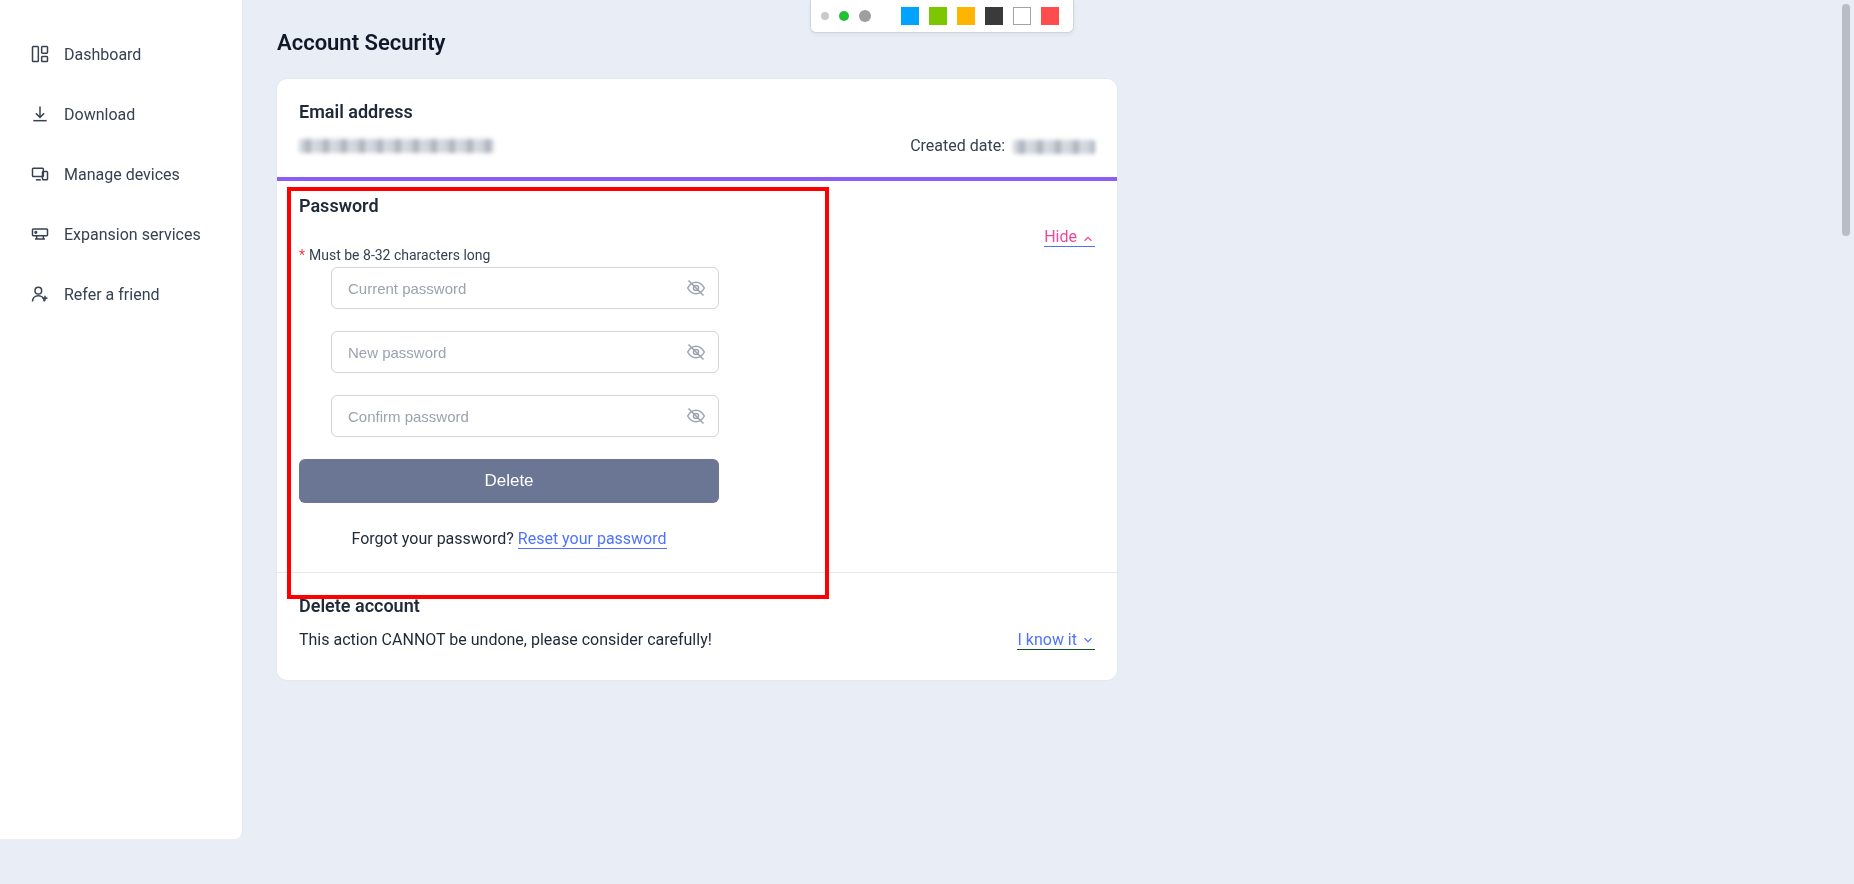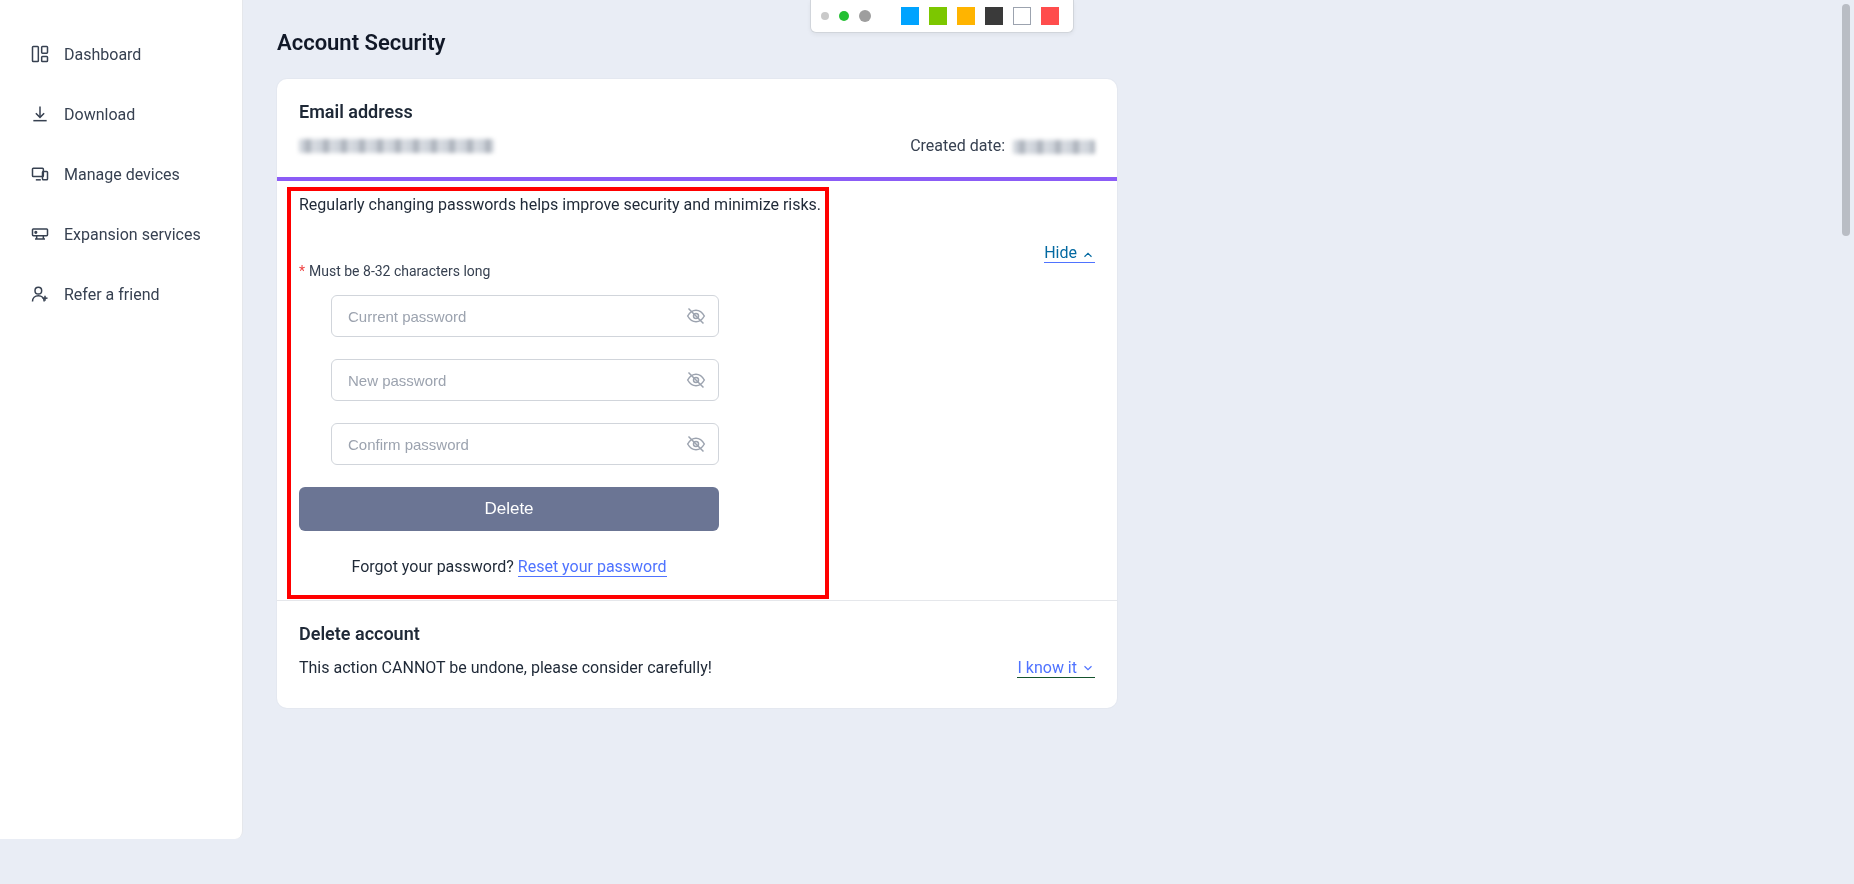--- a/index.html
+++ b/index.html
@@ -104,32 +104,32 @@
   }
   .pw-head {
     display: flex;
     justify-content: space-between;
     align-items: flex-start;
   }
   .pw-left { flex: 1; }
   .pw-title { font-size: 18px; font-weight: 600; margin-bottom: 10px; }
   .pw-desc { font-size: 16px; color: #1f2937; margin-bottom: 26px; }
   .hide-link {
-    color: #0369a1;
+    color: #ec4899;
     font-size: 16px;
     display: inline-flex;
     align-items: flex-end;
     gap: 4px;
     border-bottom: 1px solid #4f73ff;
     cursor: pointer;
-    margin-top: 48px;
+    margin-top: 32px;
   }
   .hide-link svg { width: 14px; height: 14px; stroke: currentColor; fill: none; stroke-width: 2; }
 
-  .hint { font-size: 14px; color: #374151; margin-bottom: 16px; }
+  .hint { font-size: 14px; color: #374151; margin-bottom: 4px; }
   .hint .star { color: #ef4444; margin-right: 4px; }
 
   .input-wrap {
     position: relative;
     width: 420px;
     margin-bottom: 22px;
     padding-left: 32px;
   }
   .input-wrap input {
     width: 100%;
@@ -311,21 +311,21 @@
             <span class="blur-strip" style="width:82px; vertical-align:middle; margin-left:4px"></span>
           </span>
         </div>
       </div>
 
       <div class="password-section">
         <div class="red-box"></div>
 
         <div class="pw-head">
           <div class="pw-left">
-            <div class="pw-desc">Regularly changing passwords helps improve security and minimize risks.</div>
+            <div class="pw-title">Password</div>
           </div>
           <span class="hide-link">
             <span>Hide</span>
             <svg viewBox="0 0 24 24">
                 <path d="M6 15l6-6 6 6"></path>
               </svg>
           </span>
         </div>
 
         <div class="hint">

